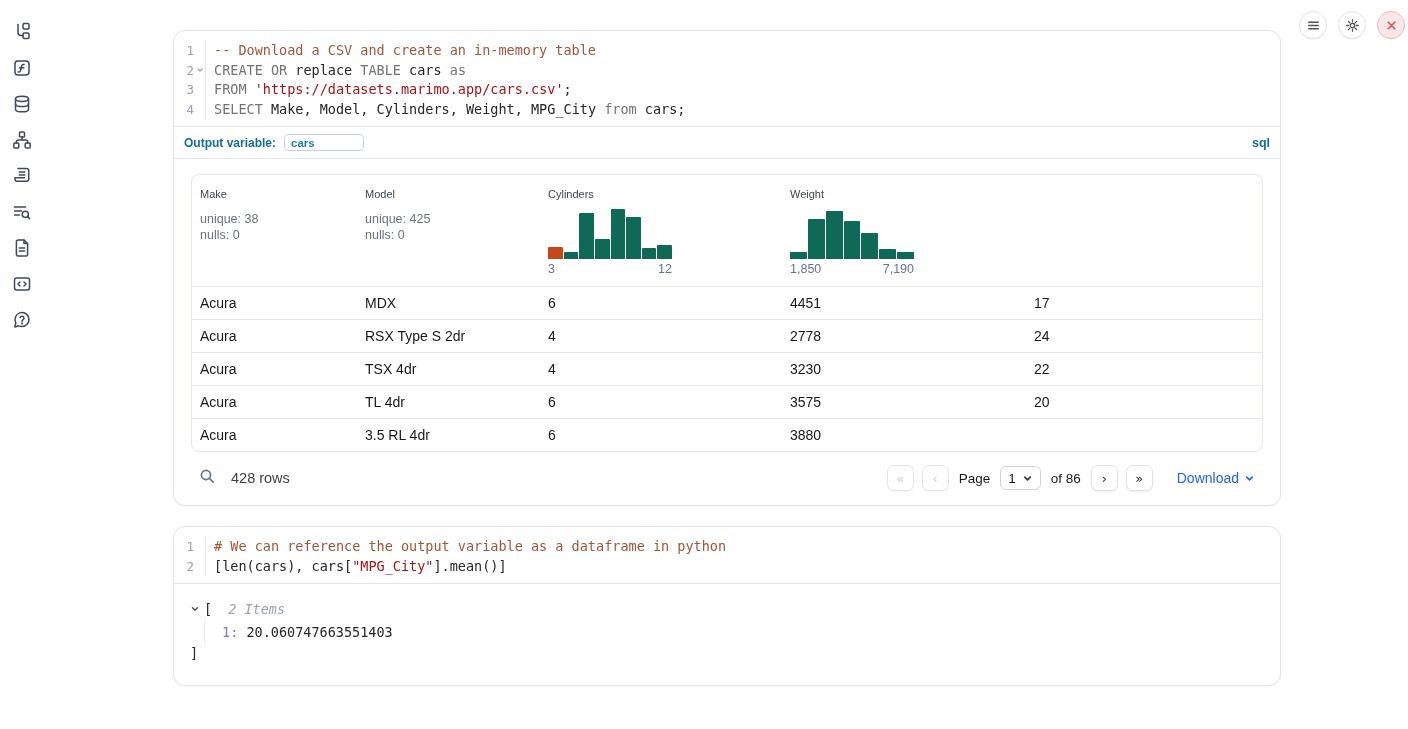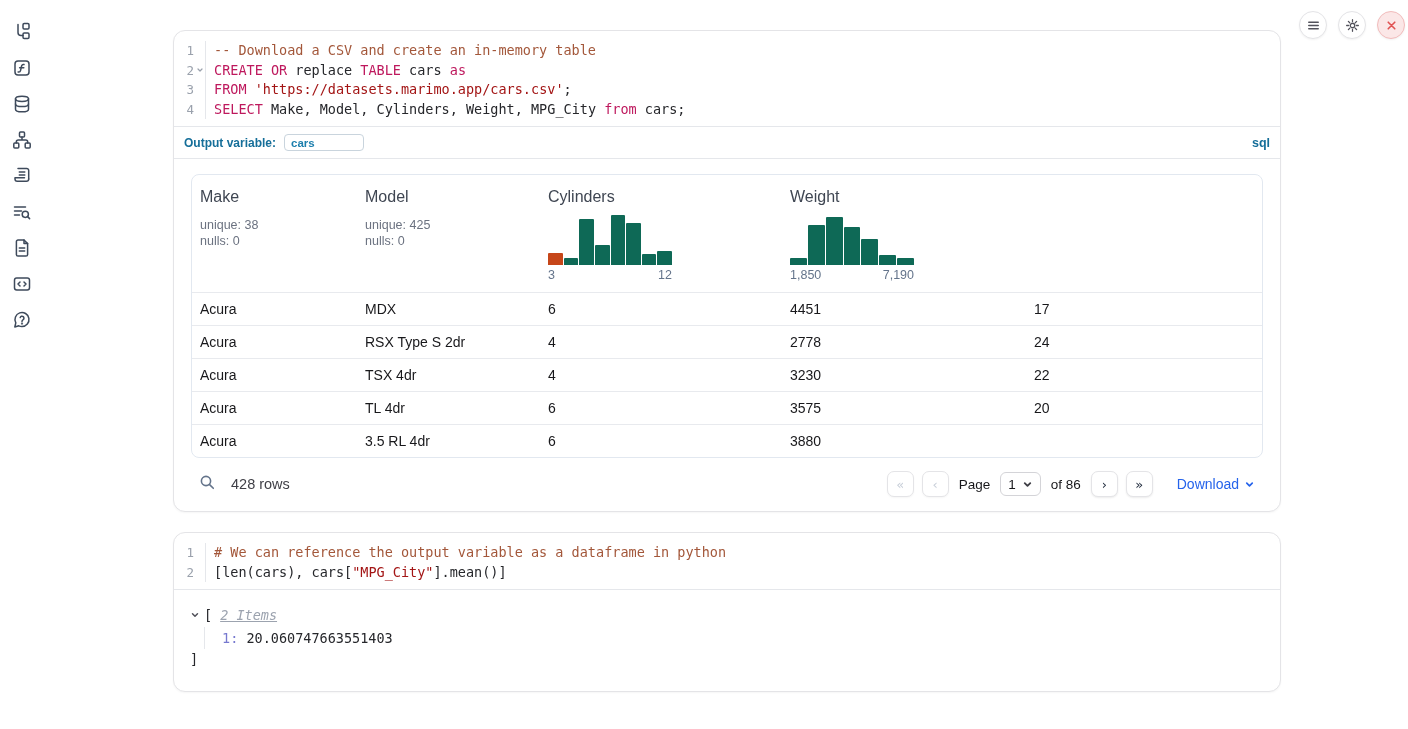--- a/index.html
+++ b/index.html
@@ -34,40 +34,40 @@
   .code-editor { padding:10px 0 7px 0; }
   .code-line { display:flex; align-items:stretch; line-height:19.5px;
     font-family:"DejaVu Sans Mono", monospace; font-size:13.5px; }
   .gutter-cell { flex:0 0 32px; display:flex; justify-content:flex-end;
     align-items:center; border-right:1px solid #e5e7eb; padding-right:0; }
   .ln { color:#9aa1ac; font-size:12.5px; text-align:right; }
   .fold { width:11px; display:flex; align-items:center; justify-content:center; }
   .fold svg { width:8px; height:8px; stroke:#9aa1ac; fill:none; stroke-width:1.8;
     stroke-linecap:round; stroke-linejoin:round; }
   .code-text { padding-left:8px; white-space:pre; color:#26272b; }
-  .tk-kw { color:#be185d; }
+  .tk-kw { color:#737373; }
   .tk-str { color:#a31515; }
   .tk-cmt { color:#a3573a; }
   .tk-pl { color:#26272b; }
 
   
   .meta-row { display:flex; align-items:center; border-top:1px solid #e5e7eb;
     border-bottom:1px solid #e5e7eb; padding:5px 10px; height:33px; }
   .meta-label { font-size:12px; font-weight:bold; color:#156e99; margin-right:8px; }
   .meta-input { width:80px; height:17px; border:1px solid #c9d4dd; border-radius:4px;
     padding:0 6px; font-size:11.5px; font-weight:bold; color:#1d7fad; outline:none;
     font-family:"Liberation Sans", sans-serif; }
   .lang-badge { margin-left:auto; font-size:12.5px; font-weight:600; color:#156e99; }
 
   
   .table-area { padding:15px 17px 0 17px; }
   .data-table { border:1px solid #e2e8f0; border-radius:8px; overflow:hidden; }
   .tgrid { display:grid; grid-template-columns:165px 183px 242px 244px 1fr; }
   .th { padding:13px 8px 10px 8px; }
-  .th-label { font-size:16px; color:#3f4652; }
+  .th-label { font-size:11px; color:#3f4652; }
   .th-meta { margin-top:11px; font-size:12.5px; color:#6b7280; line-height:16px; }
   .hist { width:124px; margin-top:7px; }
   .hist-bars { display:flex; align-items:flex-end; gap:1px; height:52px; }
   .hist-bar { flex:1; border-radius:1px 1px 0 0; }
   .hist-labels { display:flex; justify-content:space-between; font-size:12.5px;
     color:#64748b; margin-top:3px; }
   .trow { border-top:1px solid #e8eaee; }
   .td { padding:8px 8px; font-size:14px; color:#18181b; }
 
   
@@ -92,21 +92,21 @@
     font-size:14px; color:#2563eb; cursor:pointer; }
   .download svg { stroke:#2563eb; stroke-width:1.8; }
 
   
   .out-divider { border-top:1px solid #e5e7eb; }
   .tree { padding:15px 16px 22px 16px; font-family:"DejaVu Sans Mono", monospace;
     font-size:13.5px; color:#26272b; }
   .tree-head { display:flex; align-items:center; gap:4px; height:20px; }
   .tree-head svg { width:10px; height:10px; stroke:#52525b; fill:none; stroke-width:1.8;
     stroke-linecap:round; stroke-linejoin:round; }
-  .items-label { color:#9ca3af; font-style:italic; margin-left:4px;text-decoration:underline; }
+  .items-label { color:#9ca3af; font-style:italic; margin-left:12px; }
   .tree-body { margin-left:14px; border-left:1px solid #e5e7eb; padding-left:17px;
     margin-top:2px; }
   .tree-entry { line-height:22px; }
   .tree-idx { color:#7678cf; }
   .tree-close { line-height:20px; }
 </style>
 </head>
 <body>
 
 <aside class="sidebar">

